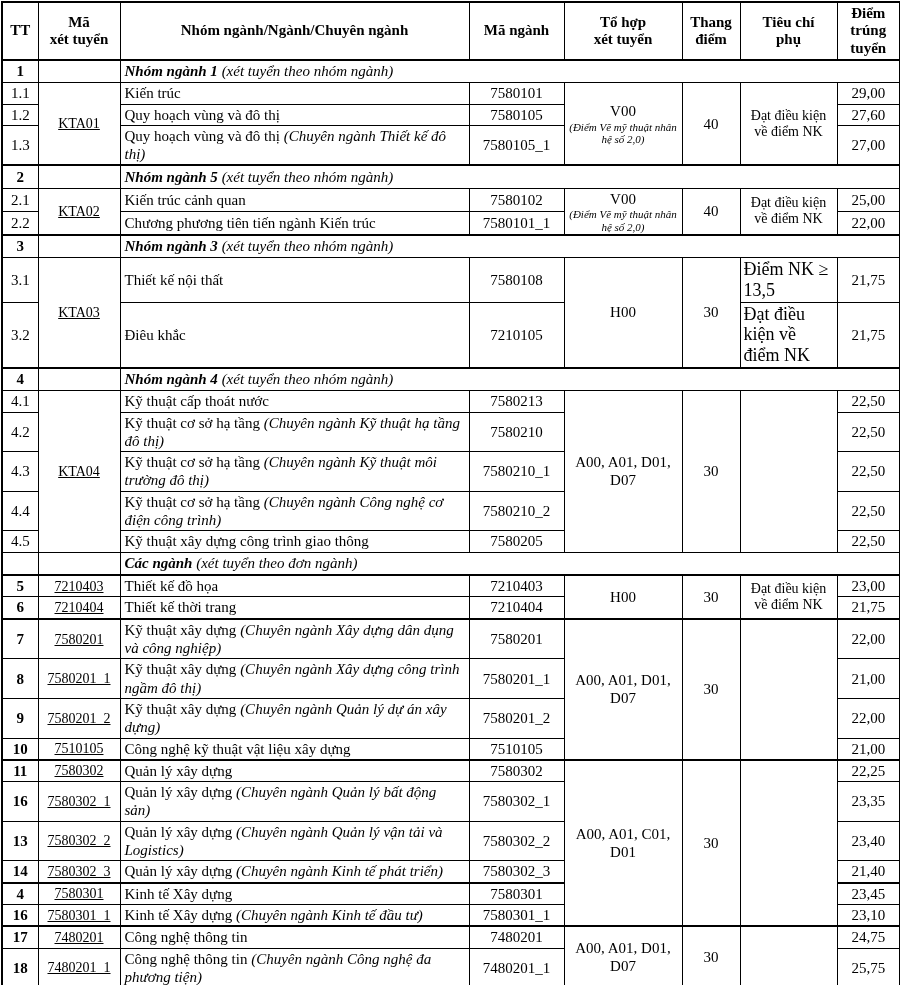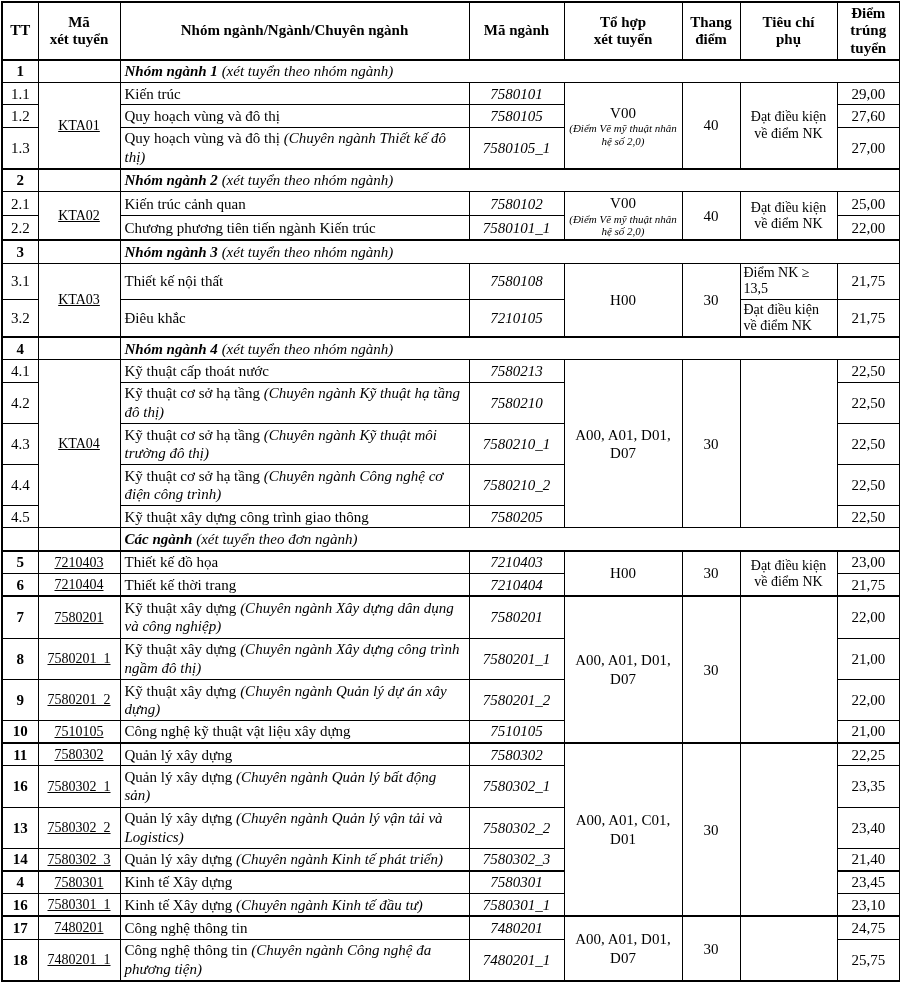--- a/index.html
+++ b/index.html
@@ -12,26 +12,26 @@
   col.c4{width:118px} col.c5{width:58px}  col.c6{width:97px}  col.c7{width:63px}
   th,td{border:1px solid #000;vertical-align:middle;}
   th{font-weight:bold;font-size:15px;line-height:1.15;text-align:center;
      white-space:pre-line;padding:2px 1px;border-bottom:2px solid #000;}
   thead tr{height:57px;}
   td{font-size:15px;line-height:1.22;text-align:center;padding:1px 4px;
      overflow:hidden;}
   td.left{text-align:left;margin-left:44px;}
   td.bold{font-weight:bold;}
   td[data-name="cell-ma-xet-tuyen"]{font-size:14px;padding:1px 1px;text-decoration:underline;}
-  td[data-name="cell-ma-nganh"]{font-size:15px;font-style:italic;}
+  td[data-name="cell-ma-nganh"]{font-size:15px;}
   .bi{font-weight:bold;font-style:italic;}
   .it{font-style:italic;}
   .sub{font-style:italic;font-size:11px;line-height:1.12;}
   td.tcp{font-size:14px;line-height:1.15;padding:1px 2px;}
-  td.small{font-size:14px;line-height:1.15;padding:1px 3px;}
+  td.small{font-size:18px;line-height:1.15;padding:1px 3px;}
   tr.group{height:23px;}
   tr.group td{border-top:2px solid #000;}
   tr.group.nogt td{border-top:1px solid #701a75;}
   tr.bt td{border-top:2px solid #000;}
 </style>
 </head>
 <body data-name="document-page">
 
 <div class="page" data-name="page-container">
   <table data-name="admission-table">
@@ -87,21 +87,21 @@
         </tr>
         <tr data-name="table-row" class="">
           <td data-name="cell-tt"><span data-name="cell-text">1.3</span></td>
           <td class="left" data-name="cell-nganh"><span data-name="cell-text">Quy hoạch vùng và đô thị</span><span class="it" data-name="cell-text-italic"> (Chuyên ngành Thiết kế đô thị)</span></td>
           <td data-name="cell-ma-nganh"><span data-name="cell-text">7580105_1</span></td>
           <td data-name="cell-diem-trung-tuyen"><span data-name="cell-text">27,00</span></td>
         </tr>
         <tr data-name="group-row" class="group ">
           <td class="bold" data-name="cell-tt"><span data-name="cell-text">2</span></td>
           <td data-name="cell-ma-xet-tuyen"></td>
-          <td colspan="6" class="left" data-name="group-title"><span class="bi" data-name="group-title-bold">Nhóm ngành 2 </span><span class="it" data-name="cell-text-italic"> (xét tuyển theo nhóm ngành)</span></td>
+          <td colspan="6" class="left" data-name="group-title"><span class="bi" data-name="group-title-bold">Nhóm ngành 5 </span><span class="it" data-name="cell-text-italic"> (xét tuyển theo nhóm ngành)</span></td>
         </tr>
         <tr data-name="table-row" class="">
           <td data-name="cell-tt"><span data-name="cell-text">2.1</span></td>
           <td rowspan="2" data-name="cell-ma-xet-tuyen"><span data-name="cell-text">KTA02</span></td>
           <td class="left" data-name="cell-nganh"><span data-name="cell-text">Kiến trúc cảnh quan</span></td>
           <td data-name="cell-ma-nganh"><span data-name="cell-text">7580102</span></td>
           <td rowspan="2" data-name="cell-to-hop-xet-tuyen"><span data-name="cell-text">V00</span><div class="sub" data-name="cell-subnote">(Điểm Vẽ mỹ thuật nhân hệ số 2,0)</div></td>
           <td rowspan="2" data-name="cell-thang-diem"><span data-name="cell-text">40</span></td>
           <td rowspan="2" class="tcp" data-name="cell-tieu-chi-phu"><span data-name="cell-text">Đạt điều kiện về điểm NK</span></td>
           <td data-name="cell-diem-trung-tuyen"><span data-name="cell-text">25,00</span></td>

